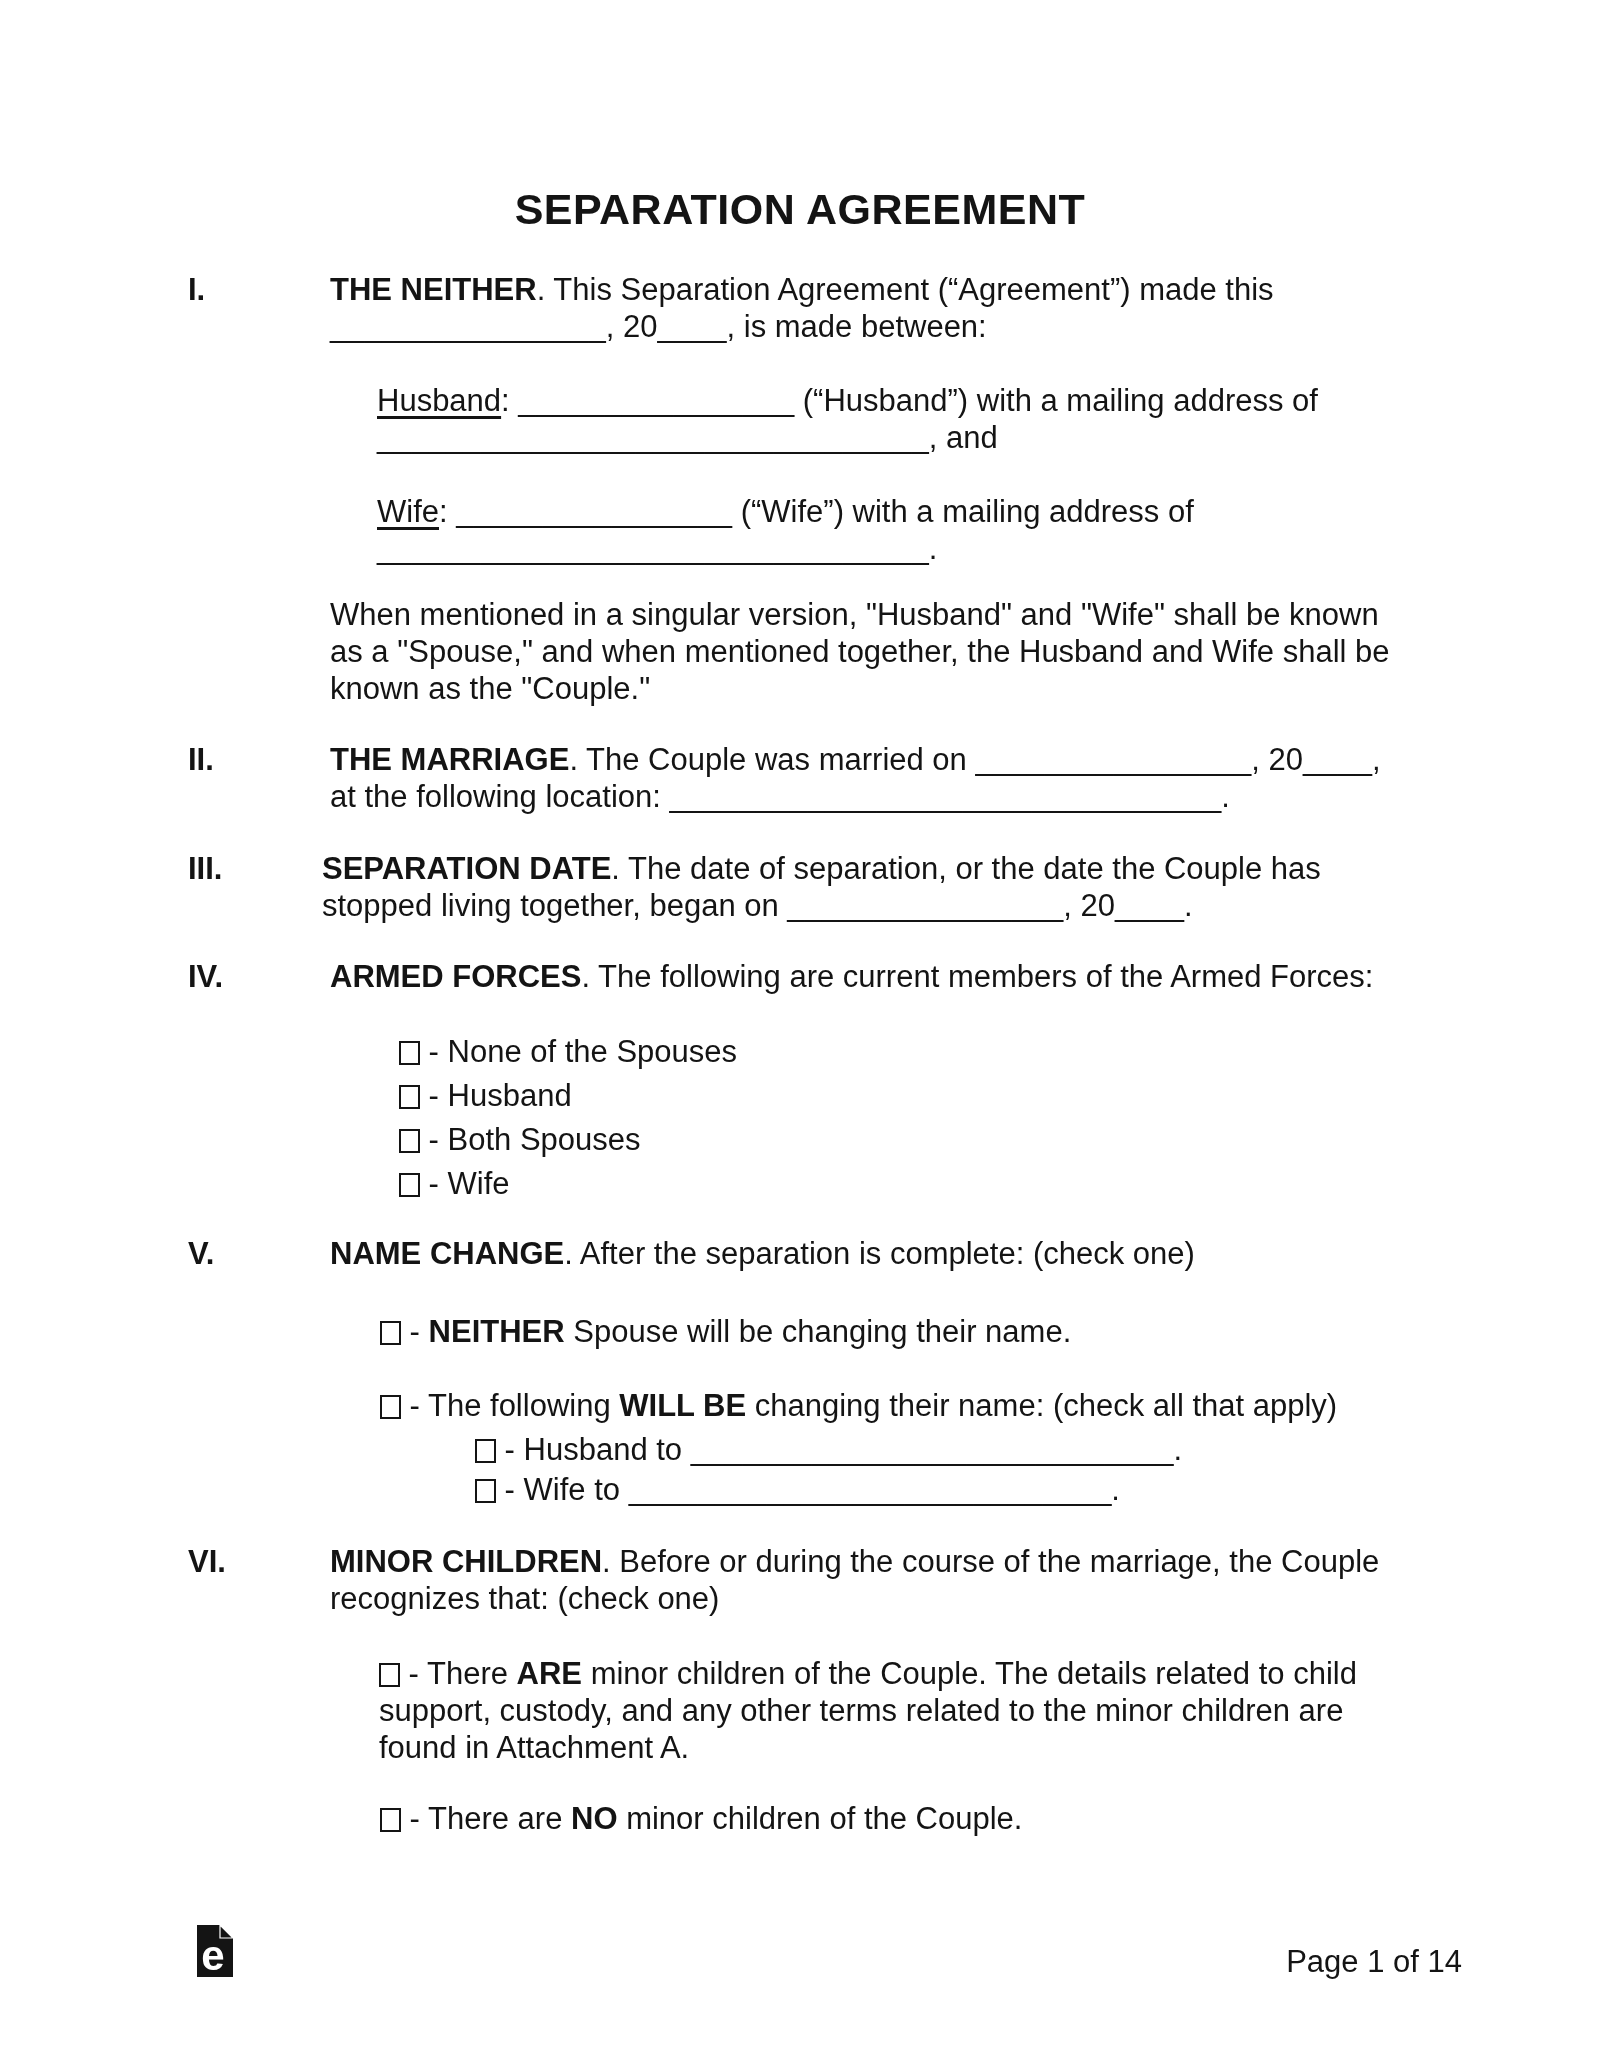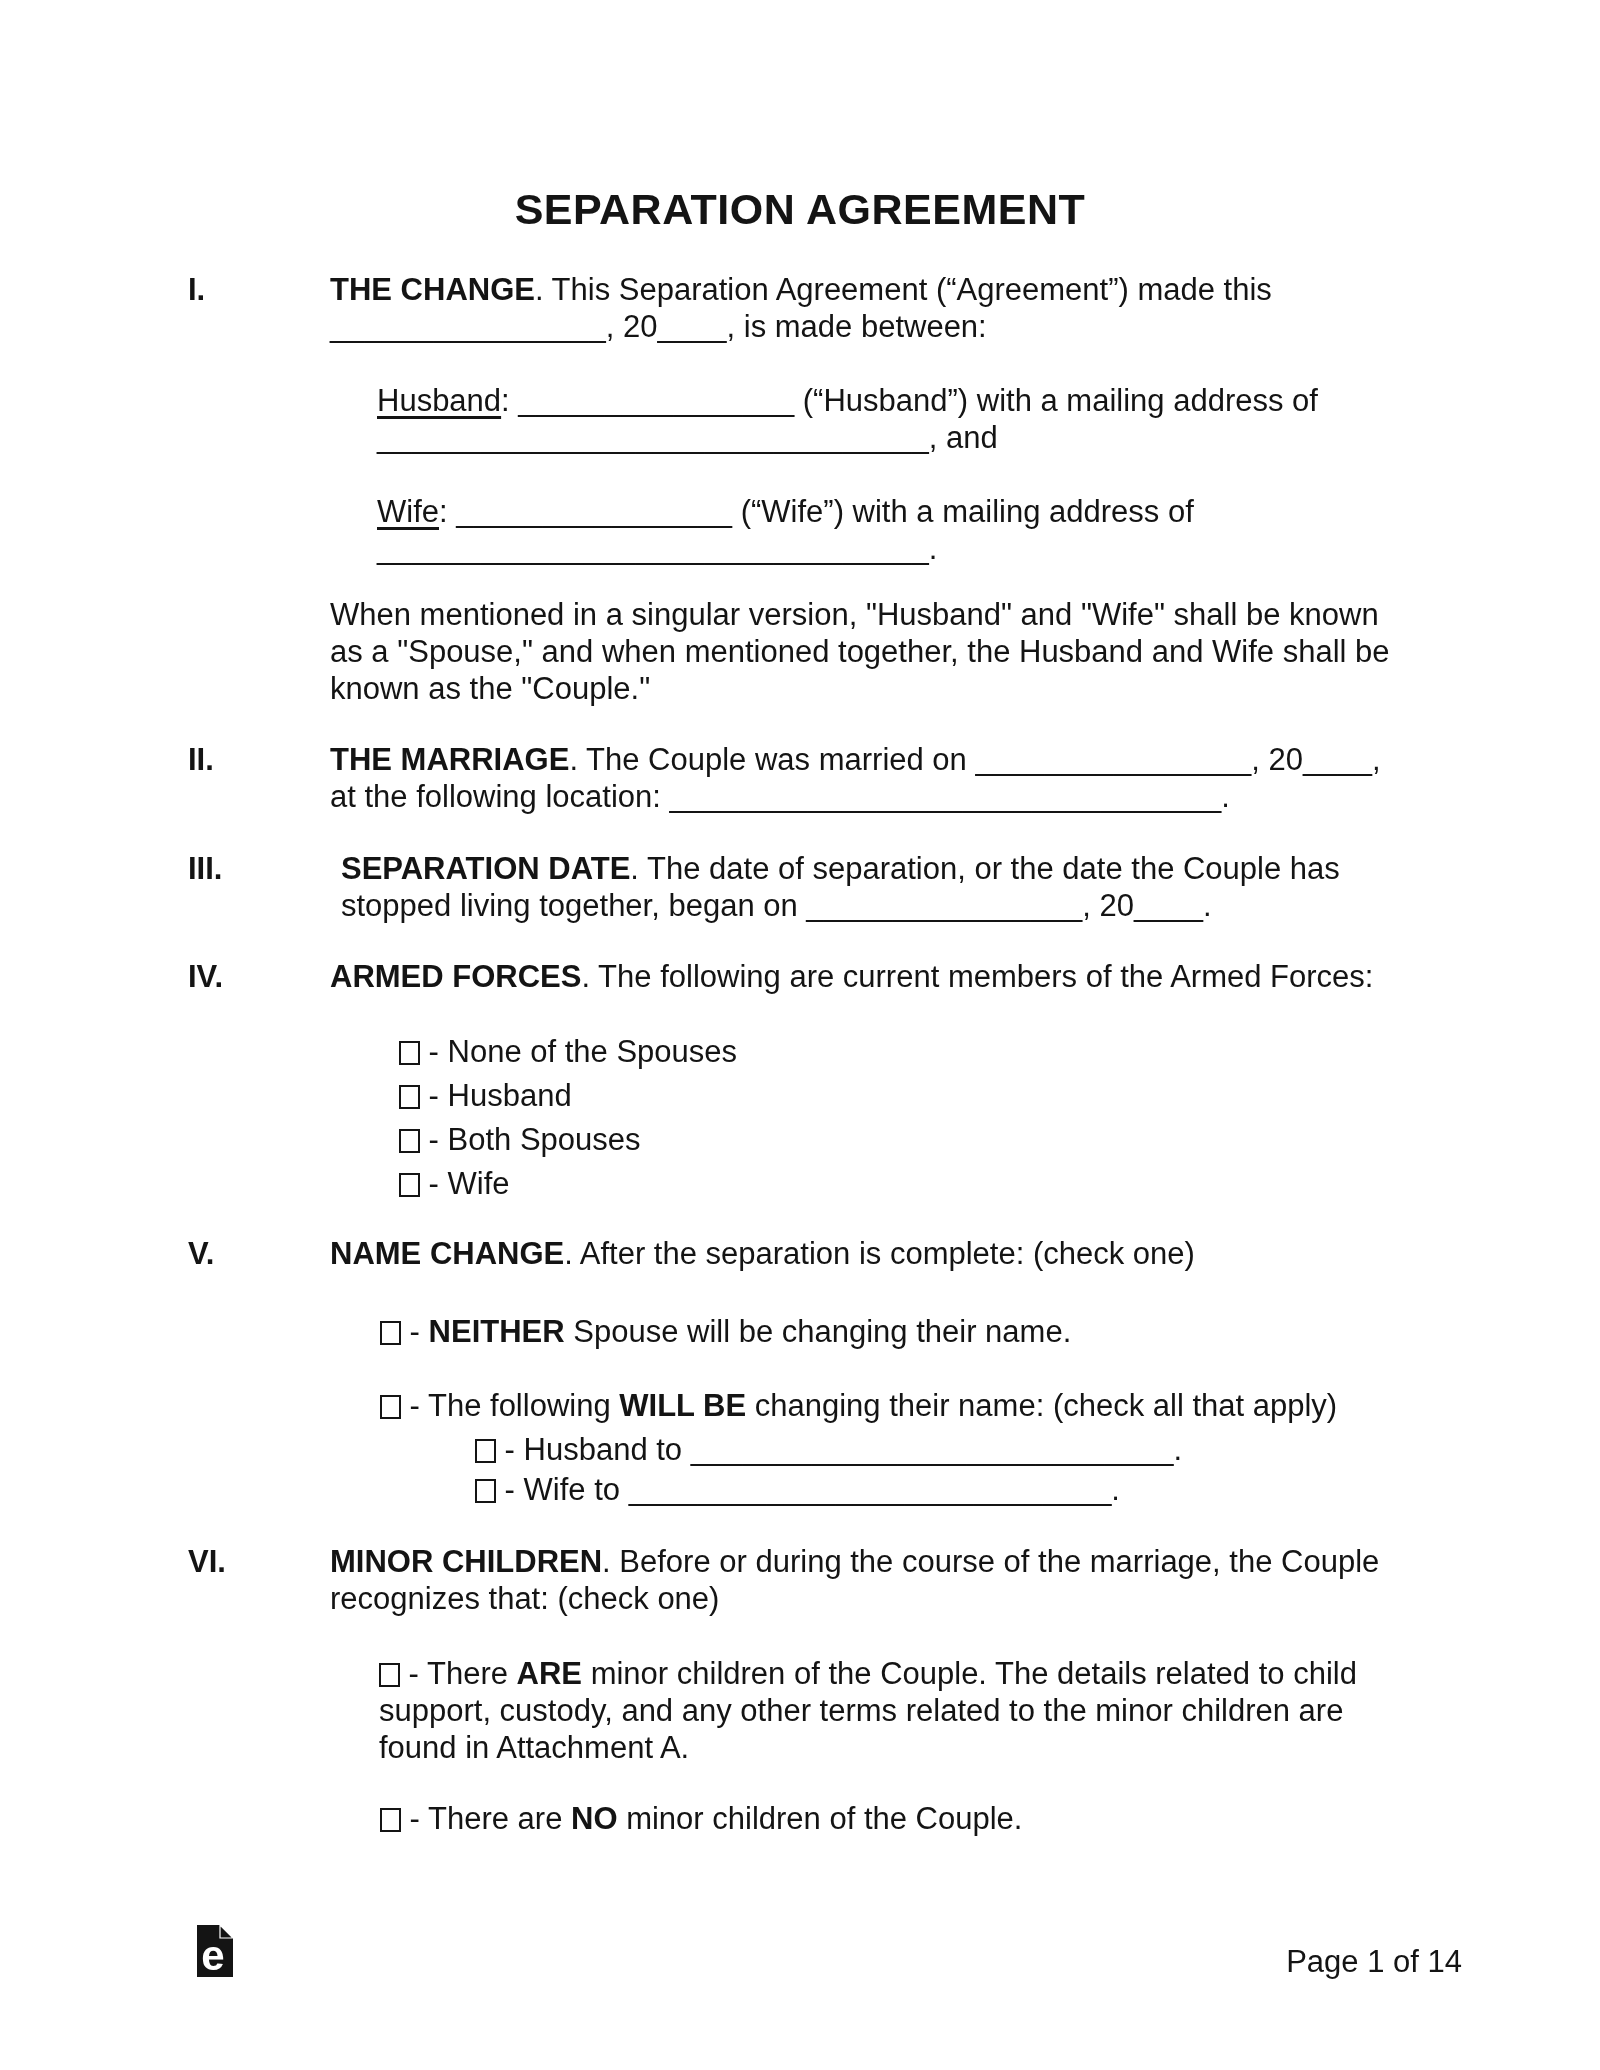--- a/index.html
+++ b/index.html
@@ -38,21 +38,21 @@
 </style>
 </head>
 <body>
 
 <div class="page">
 
   <div class="doc-title">SEPARATION AGREEMENT</div>
 
   <div class="blk num" style="left:188px;top:271px;">I.</div>
   <div class="blk" style="left:330px;top:271px;">
-      <div class="line"><span class="b ">THE CHANGE</span><span class="">. This Separation Agreement (“Agreement”) made this</span></div>
+      <div class="line"><span class="b ">THE NEITHER</span><span class="">. This Separation Agreement (“Agreement”) made this</span></div>
       <div class="line"><span class="">________________, 20____, is made between:</span></div>
     </div>
   <div class="blk" style="left:377px;top:382px;">
       <div class="line"><span class="u">Husband</span><span class="">: ________________ (“Husband”) with a mailing address of</span></div>
       <div class="line"><span class="">________________________________, and</span></div>
     </div>
   <div class="blk" style="left:377px;top:493px;">
       <div class="line"><span class="u">Wife</span><span class="">: ________________ (“Wife”) with a mailing address of</span></div>
       <div class="line"><span class="">________________________________.</span></div>
     </div>
@@ -62,21 +62,21 @@
       <div class="line"><span class="">known as the "Couple."</span></div>
     </div>
 
   <div class="blk num" style="left:188px;top:741px;">II.</div>
   <div class="blk" style="left:330px;top:741px;">
       <div class="line"><span class="b ">THE MARRIAGE</span><span class="">. The Couple was married on ________________, 20____,</span></div>
       <div class="line"><span class="">at the following location: ________________________________.</span></div>
     </div>
 
   <div class="blk num" style="left:188px;top:850px;">III.</div>
-  <div class="blk" style="left:341px;top:850px;">
+  <div class="blk" style="left:322px;top:850px;">
       <div class="line"><span class="b ">SEPARATION DATE</span><span class="">. The date of separation, or the date the Couple has</span></div>
       <div class="line"><span class="">stopped living together, began on ________________, 20____.</span></div>
     </div>
 
   <div class="blk num" style="left:188px;top:958px;">IV.</div>
   <div class="blk" style="left:330px;top:958px;">
       <div class="line"><span class="b ">ARMED FORCES</span><span class="">. The following are current members of the Armed Forces:</span></div>
     </div>
   <div class="blk lh44" style="left:381px;top:1030px;">
       <div class="line"><span class="cb"></span><span class=""> - None of the Spouses</span></div>

